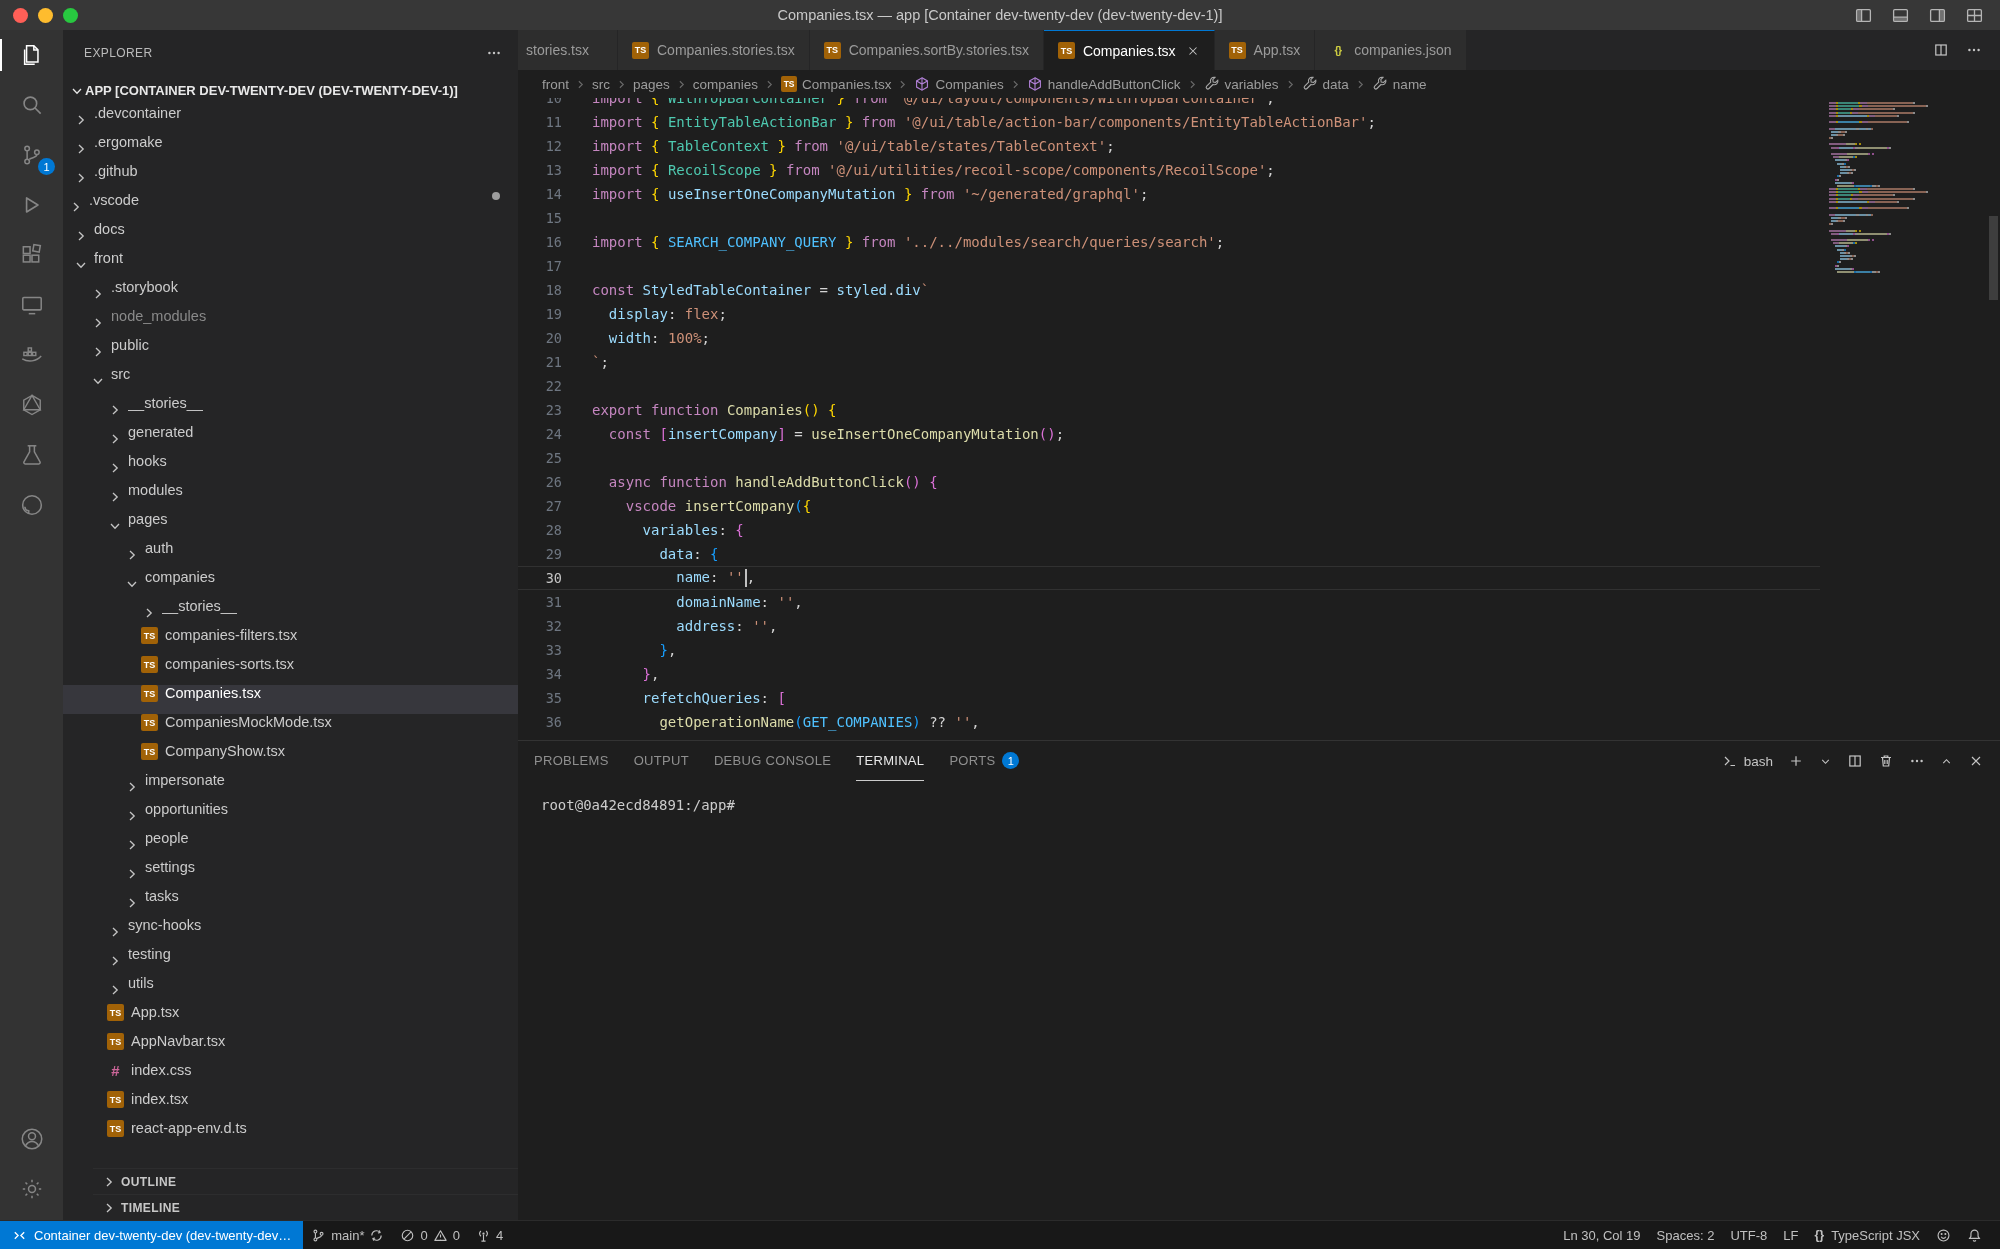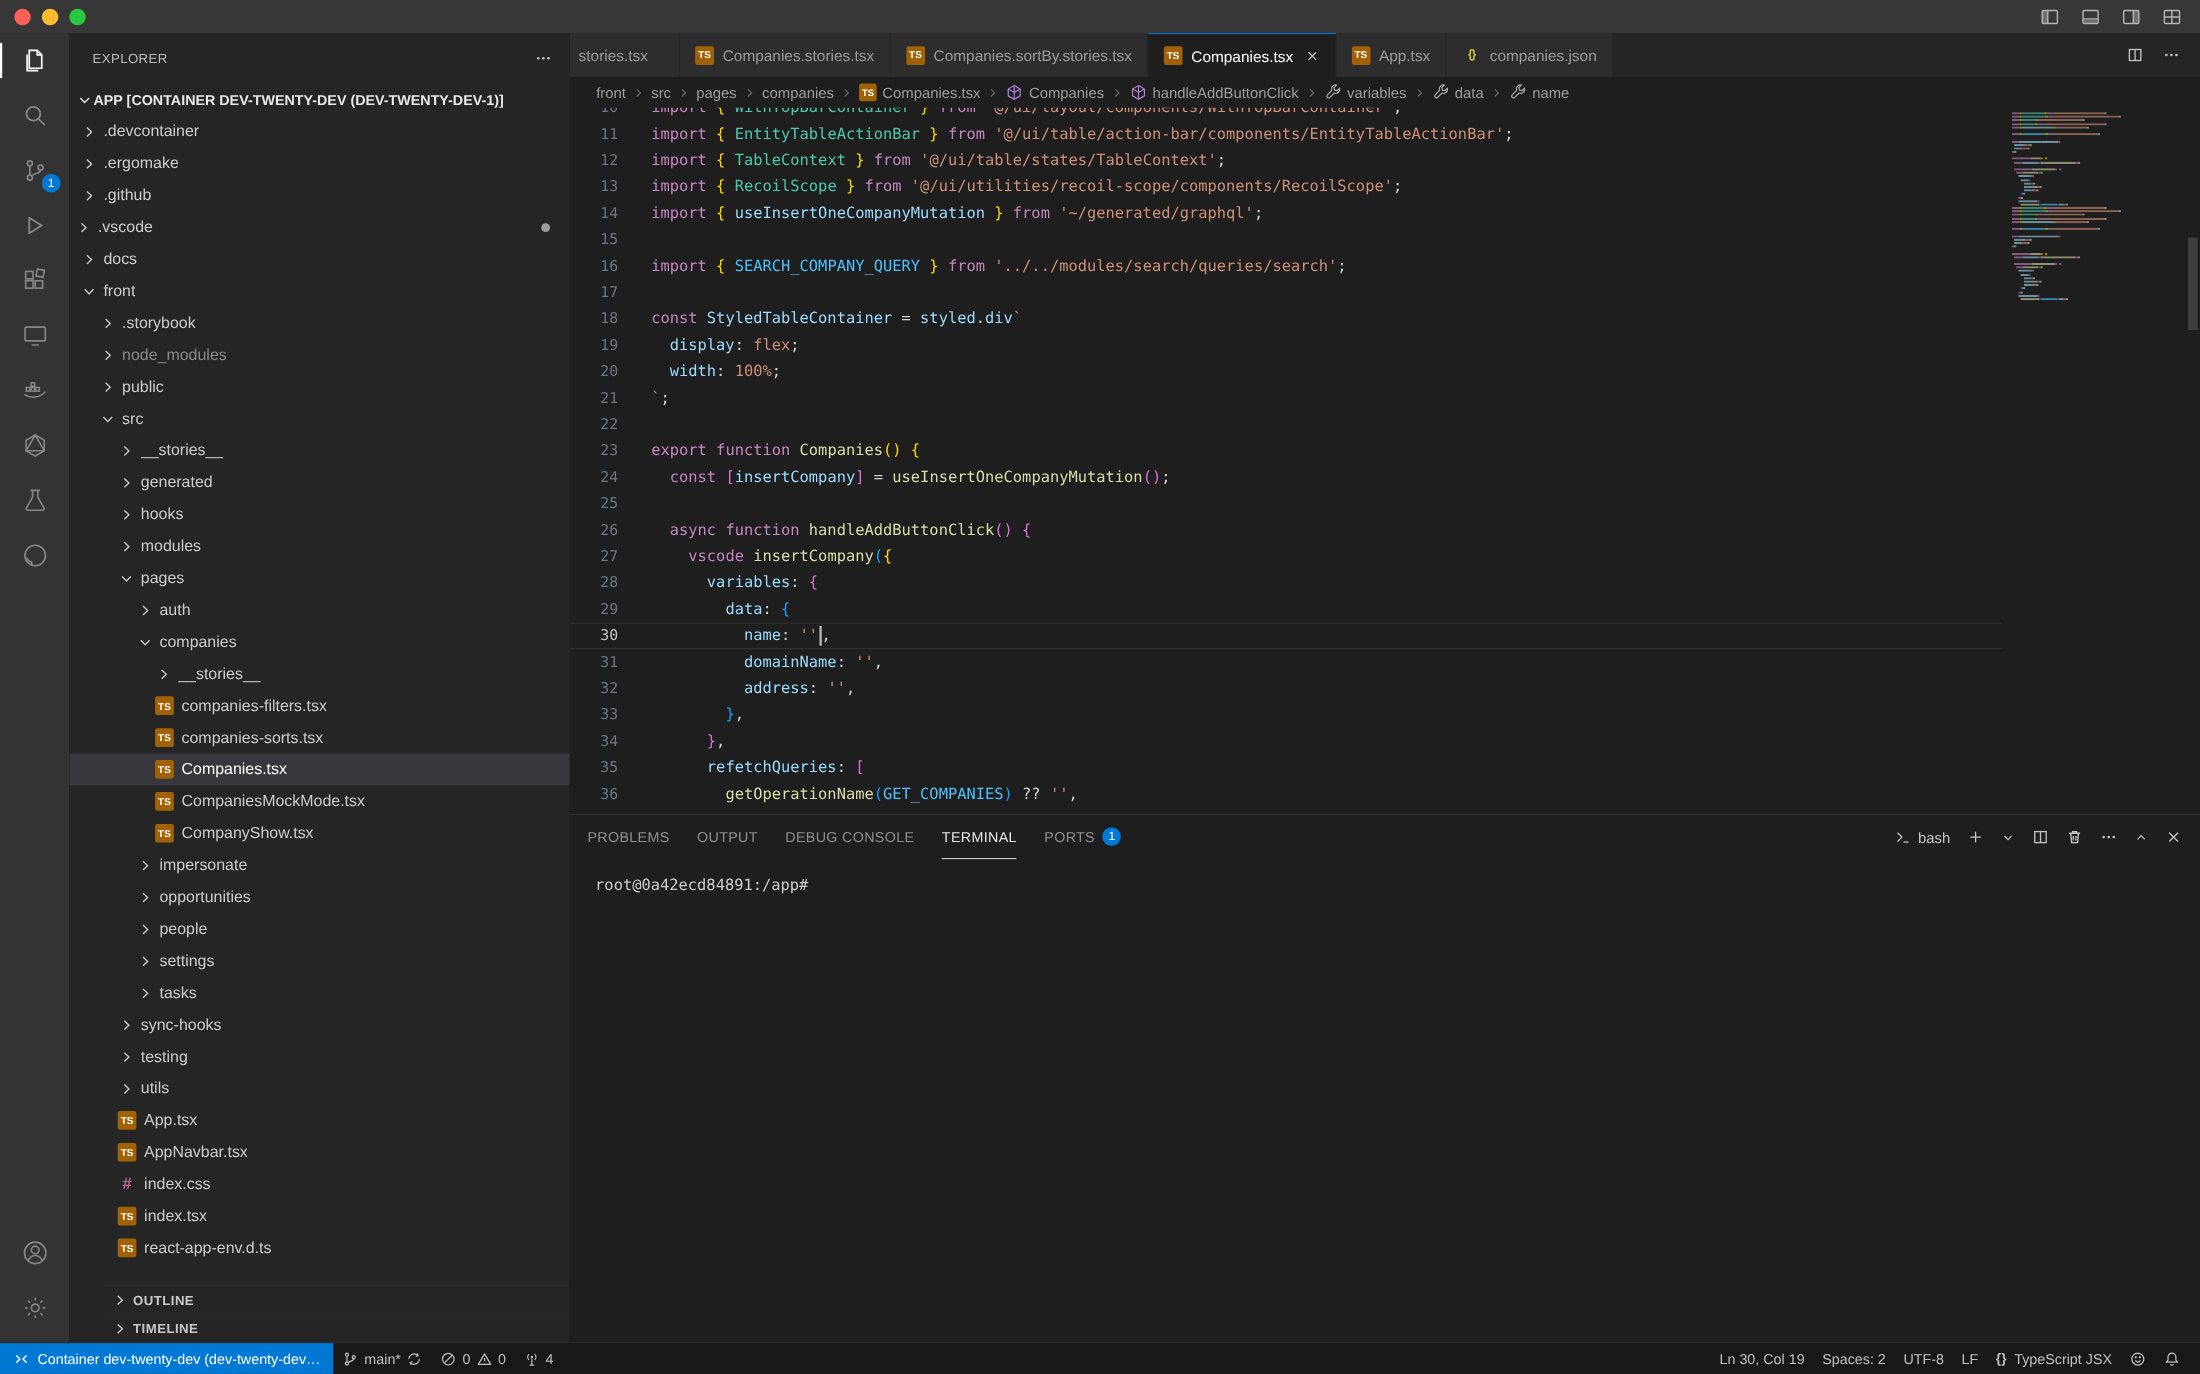--- a/index.html
+++ b/index.html
@@ -26,21 +26,21 @@
 .ab-badge{position:absolute;right:8px;bottom:5px;min-width:17px;height:17px;border-radius:9px;background:#0078d4;color:#fff;font-size:11px;display:flex;align-items:center;justify-content:center;padding:0 3px;}
 
 .sidebar{width:455px;background:#252526;display:flex;flex-direction:column;flex:none;min-height:0;}
 .explorer-head{height:46px;display:flex;align-items:center;padding:0 16px 0 21px;font-size:12px;letter-spacing:.4px;color:#bbbbbb;flex:none;}
 .mlauto{margin-left:auto;color:#c5c5c5;cursor:pointer;}
 .ic{display:inline-flex;align-items:center;justify-content:center;}
 .ic svg{width:16px;height:16px;display:block;}
 .project-row{height:29px;display:flex;align-items:center;font-size:13px;font-weight:700;color:#e8e8e8;padding-left:6px;flex:none;cursor:pointer;}
 .project-row .proj-label{white-space:nowrap;overflow:hidden;}
 .tree{flex:none;overflow:hidden;}
-.trow{height:29px;display:flex;align-items:center;font-size:14.5px;color:#cccccc;white-space:nowrap;cursor:pointer;}
+.trow{height:29px;display:flex;font-size:14.5px;color:#cccccc;white-space:nowrap;cursor:pointer;}
 .trow.sel{background:#37373d;}
 .trow.sel .tlbl{color:#ffffff;}
 .trow.dim .tlbl{color:#8a8a8a;}
 .trow .tw{color:#c5c5c5;margin-right:5px;flex:none;}
 .tlbl{overflow:hidden;text-overflow:ellipsis;}
 .tdot{width:8px;height:8px;border-radius:50%;background:#9d9d9d;margin-left:auto;margin-right:18px;flex:none;}
 .fico{width:17px;height:17px;border-radius:2px;display:inline-flex;align-items:center;justify-content:center;font-weight:700;margin-right:7px;flex:none;font-family:"Liberation Sans",sans-serif;}
 .fico.ts{background:#a16207;color:#ffffff;font-size:9px;}
 .fico.css{color:#cc6699;font-size:15px;}
 .fico.json{color:#cbcb41;font-size:11px;letter-spacing:-1px;}
@@ -100,20 +100,21 @@
 <style>.tk-k{color:#C586C0}.tk-v{color:#9CDCFE}.tk-t{color:#4EC9B0}.tk-f{color:#DCDCAA}.tk-s{color:#CE9178}.tk-c{color:#4FC1FF}.tk-p{color:#D4D4D4}.tk-b1{color:#FFD700}.tk-b2{color:#DA70D6}.tk-b3{color:#179FFF}</style></head>
 <body>
 
 <div class="window">
   <div class="titlebar">
     <div class="traffic">
       <span class="tl red"></span>
       <span class="tl yellow"></span>
       <span class="tl green"></span>
     </div>
+    <div class="title">Companies.tsx — app [Container dev-twenty-dev (dev-twenty-dev-1)]</div>
     <div class="title-actions">
       <span class="ic">
           <svg viewBox="0 0 16 16" fill="none" stroke="currentColor" stroke-width="1.1">
             <rect x="2.2" y="3" width="11.6" height="10" rx="1"></rect>
             <path d="M6.4 3v10"></path>
             <rect x="2.7" y="3.5" width="3.3" height="9" fill="currentColor" opacity=".45" stroke="none"></rect>
           </svg>
         </span>
       <span class="ic">
           <svg viewBox="0 0 16 16" fill="none" stroke="currentColor" stroke-width="1.1">

